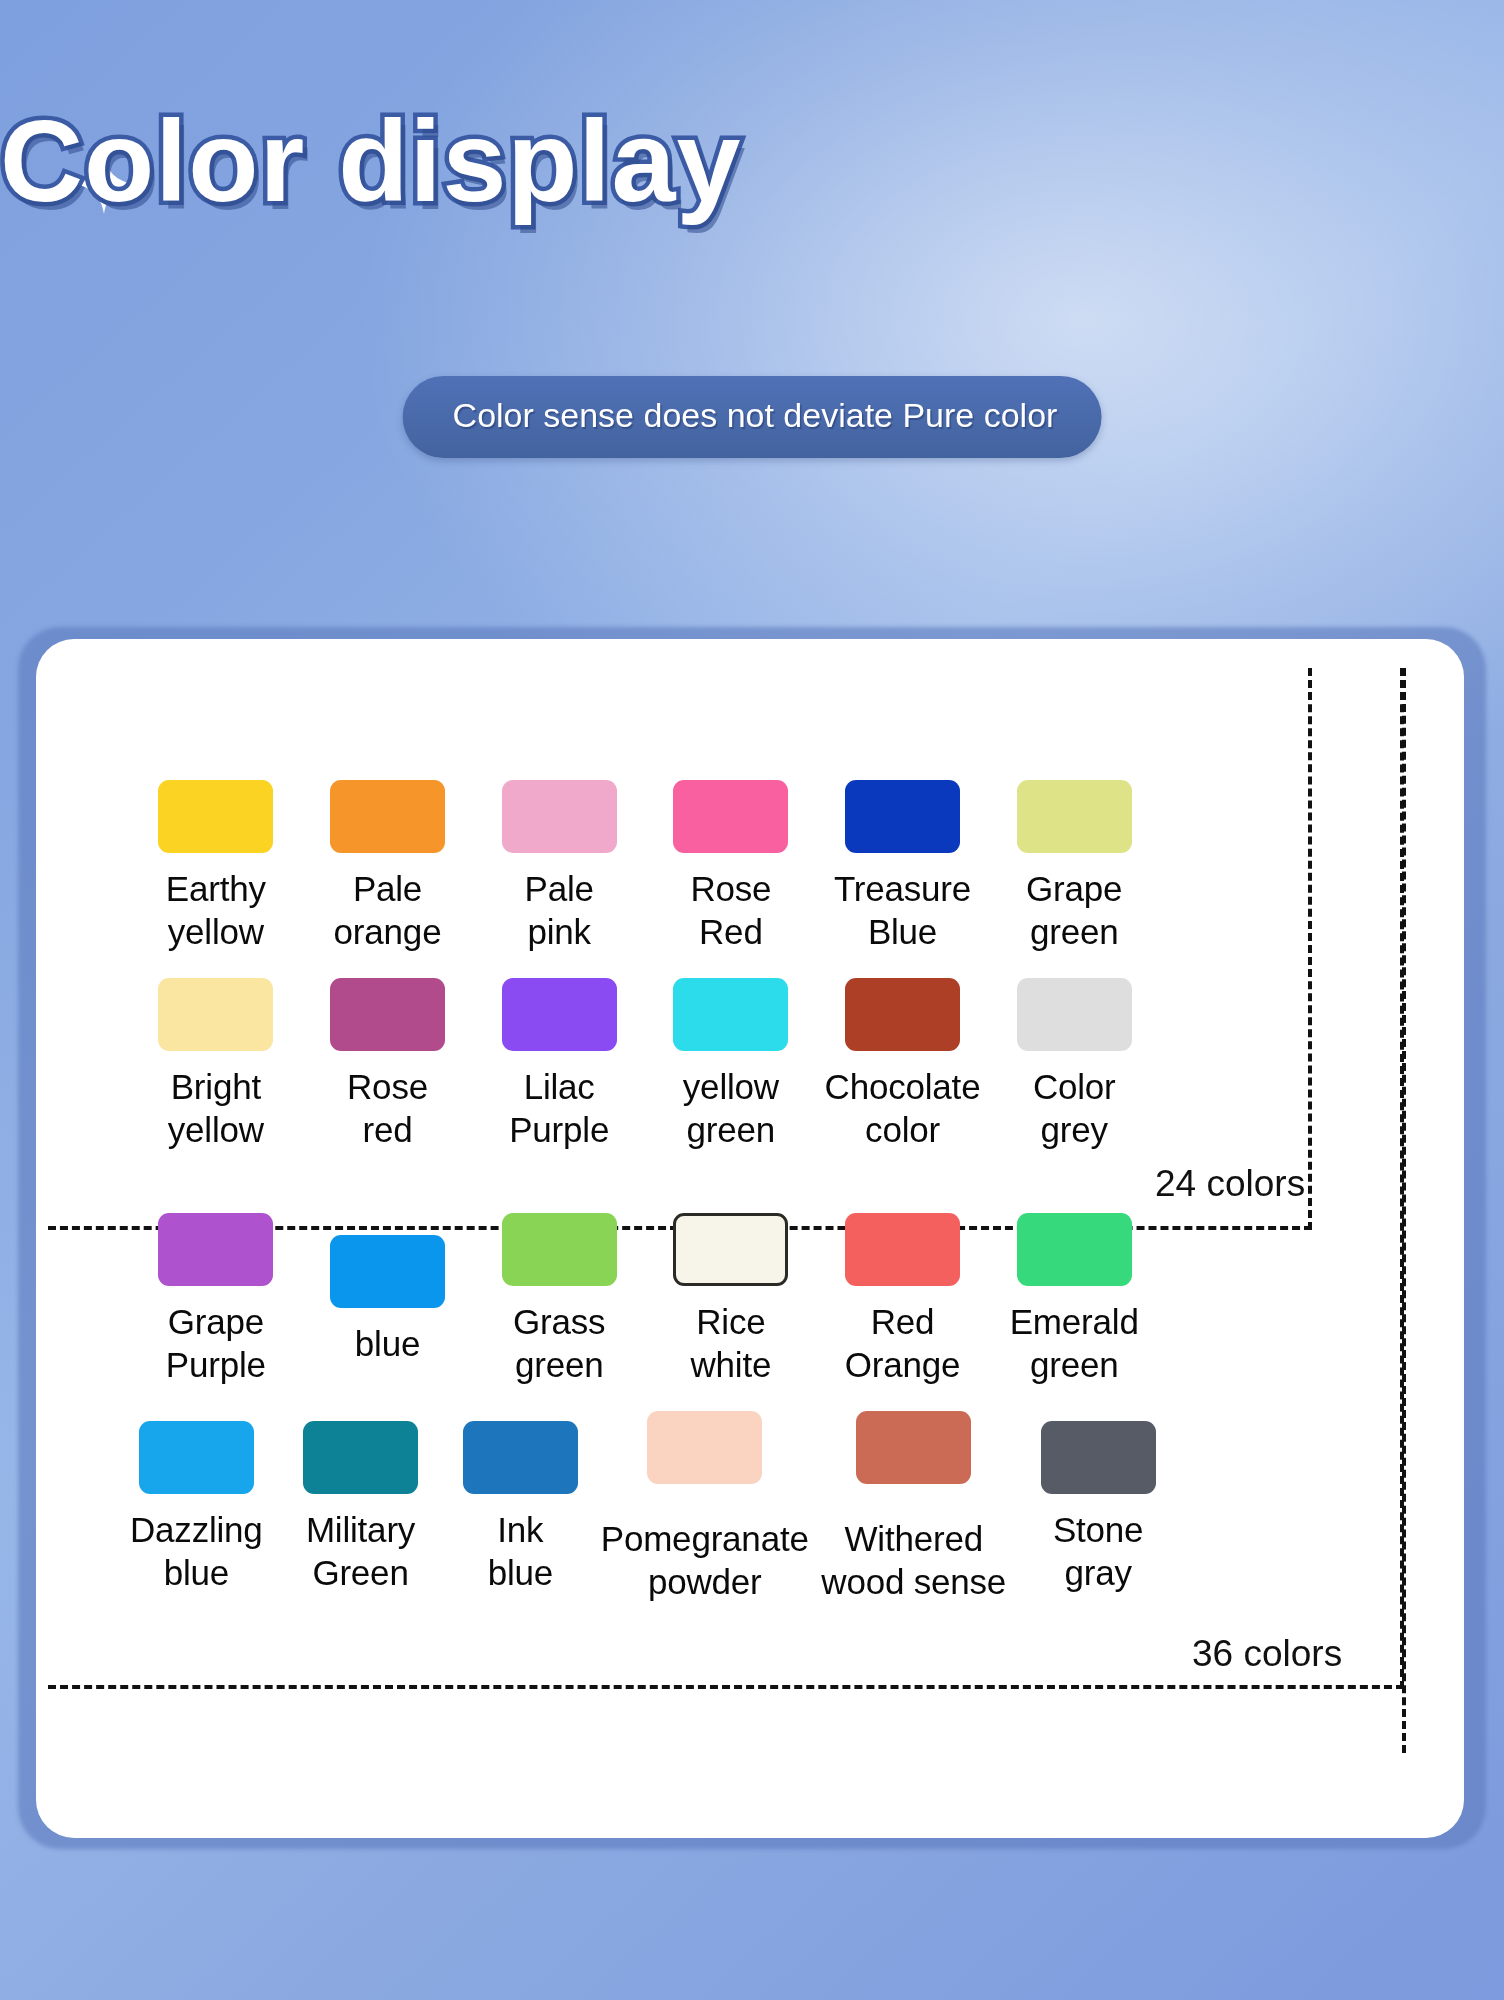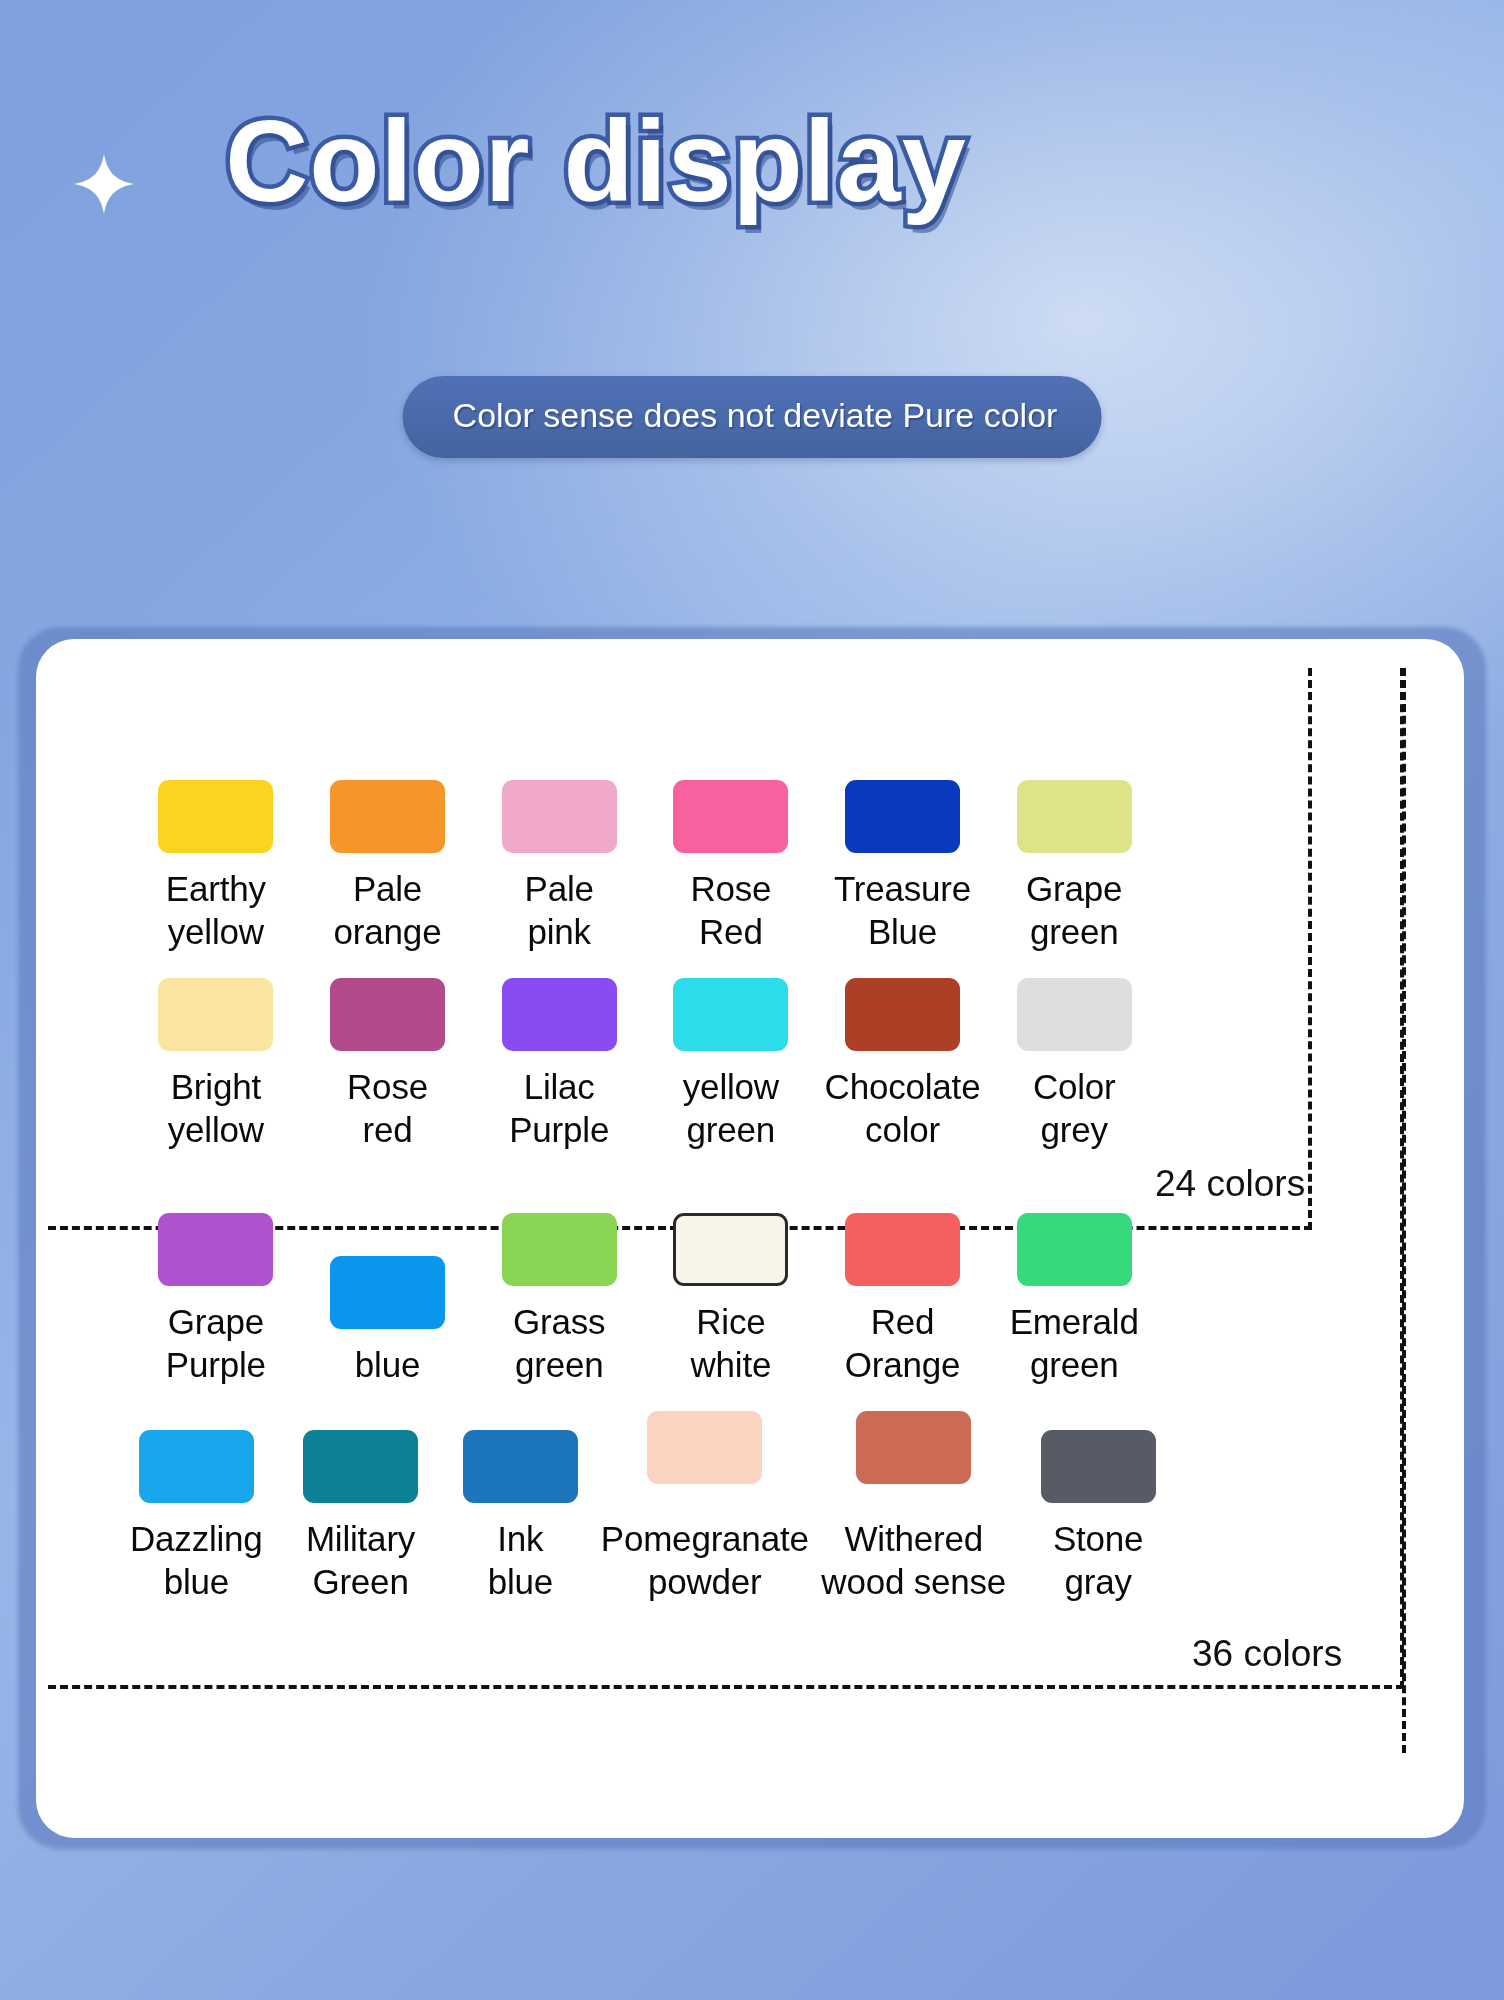--- a/index.html
+++ b/index.html
@@ -38,21 +38,21 @@
     top: 152px;
     width: 64px;
     height: 64px;
   }
 
   .title {
     position: absolute;
     left: 0;
     top: 96px;
     width: 1192px;
-    text-align: center;
+    text-align: left;
     font-size: 115px;
     line-height: 130px;
     font-weight: bold;
     letter-spacing: 1px;
     color: #ffffff;
     -webkit-text-stroke: 9px #3b5ba5;
     paint-order: stroke fill;
     text-shadow: 5px 8px 0 rgba(48,74,140,0.55);
   }
 
@@ -147,21 +147,21 @@
   .grid {
     position: absolute;
     left: 130px;
     top: 780px;
     width: 1030px;
   }
   .row {
     display: flex;
     flex-direction: row;
     justify-content: flex-start;
-    align-items: flex-end;
+    align-items: center;
   }
   .row-1 { margin-top: 0; }
   .row-2 { margin-top: 25px; }
   .row-3 { margin-top: 62px; }
   .row-4 { margin-top: 25px; gap: 36px; }
 
   .swatch-cell {
     width: 173px;
     display: flex;
     flex-direction: column;

